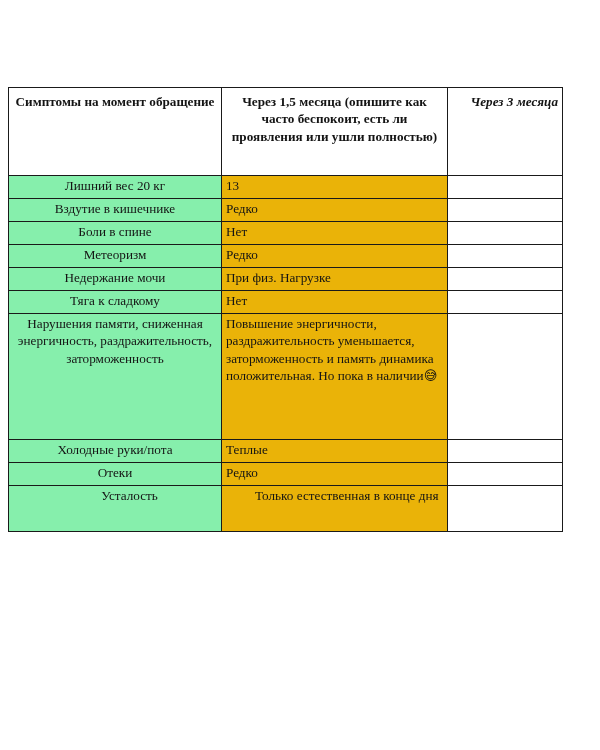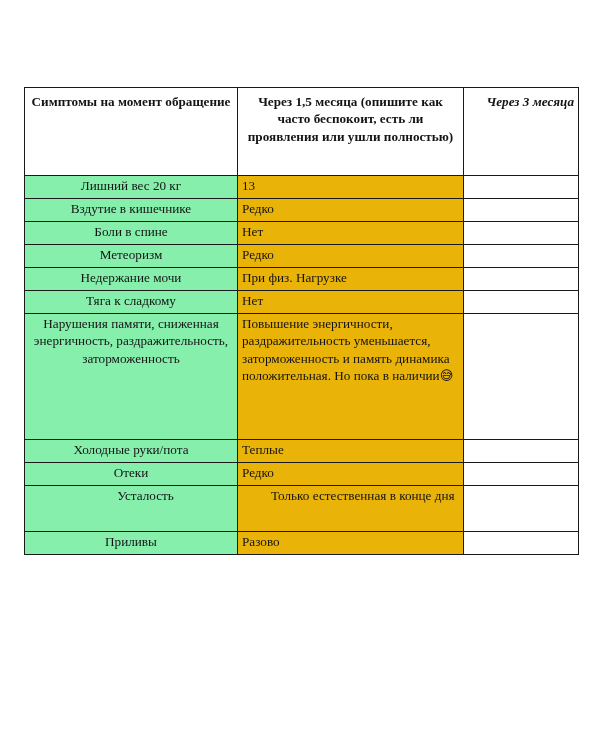--- a/index.html
+++ b/index.html
@@ -9,21 +9,21 @@
   body {
     width: 600px;
     height: 750px;
     background: #ffffff;
     font-family: "Liberation Serif", "DejaVu Serif", serif;
     overflow: hidden;
   }
 
   #table-wrap {
     position: absolute;
-    left: 24px;
+    left: 8px;
     top: 87px;
     width: 554px;
   }
 
   table.symptom-table {
     border-collapse: collapse;
     table-layout: fixed;
     width: 554px;
     background: #ffffff;
   }
@@ -152,20 +152,15 @@
         <tr class="r-short">
           <td class="cell-symptom">Отеки</td>
           <td class="cell-answer">Редко</td>
           <td class="cell-empty"></td>
         </tr>
         <tr class="r-two">
           <td class="cell-symptom">Усталость</td>
           <td class="cell-answer">Только естественная в конце дня</td>
           <td class="cell-empty"></td>
         </tr>
-        <tr class="r-short">
-          <td class="cell-symptom">Приливы</td>
-          <td class="cell-answer">Разово</td>
-          <td class="cell-empty"></td>
-        </tr>
       </tbody>
   </table>
 </div>
 
 </body></html>

